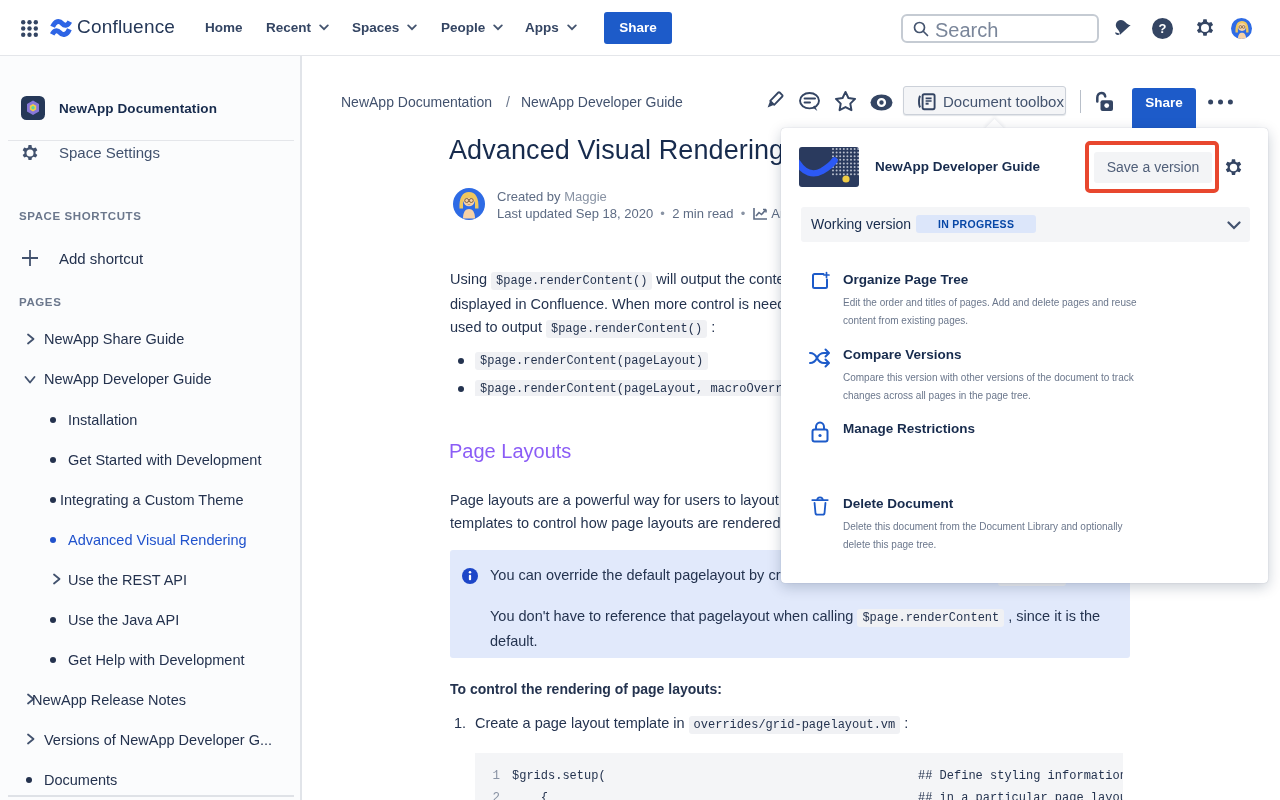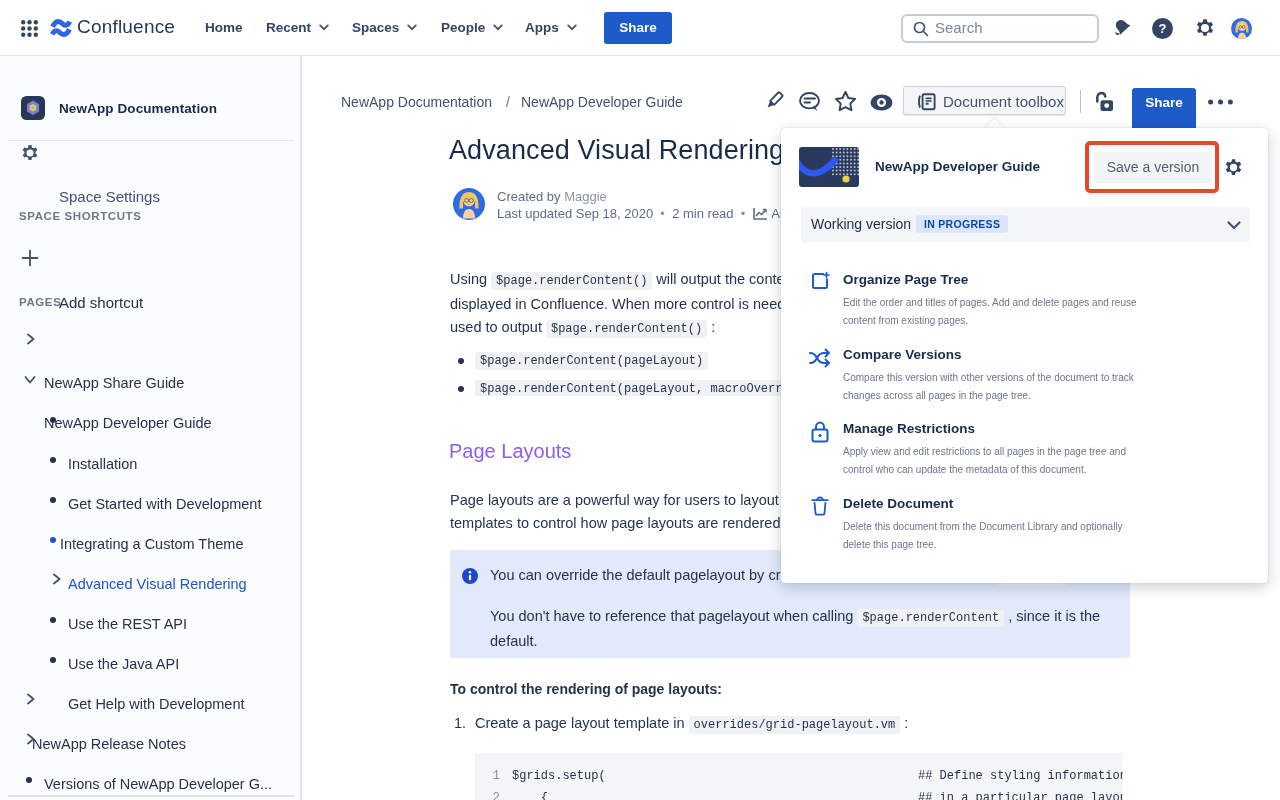--- a/index.html
+++ b/index.html
@@ -16,28 +16,28 @@
   .navlink { position:absolute; top:0; height:55px; line-height:55px; font-size:13.5px;
     font-weight:700; color:#344563; }
   .chev { display:inline-block; width:10px; height:7px; margin-left:8px; position:relative; top:-1px; }
   .chev svg { display:block; }
 
   #createBtn { position:absolute; left:604px; top:12px; width:68px; height:32px;
     background:#1D5BC9; color:#fff; font-size:13.5px; font-weight:700; border-radius:3px;
     text-align:center; line-height:32px; }
   #searchBox { position:absolute; left:901px; top:14px; width:198px; height:29px;
     border:2px solid #C5CBD3; border-radius:6px; background:#fff; }
-  #searchBox .ph { position:absolute; left:32px; top:3px; font-size:15px; color:#7A869A; }
+  #searchBox .ph { position:absolute; left:32px; top:3px; font-size:20px; color:#7A869A; }
 
   
   #sidebar { position:absolute; left:0; top:56px; width:302px; height:744px;
     background:#FBFCFD; border-right:2px solid #E1E4E9; z-index:5; }
   .side-sec { position:absolute; left:19px; font-size:11.5px; font-weight:700;
     color:#6B778C; letter-spacing:0.6px; }
-  .side-item { position:absolute; font-size:14.5px; color:#24324E; white-space:nowrap;margin-top:44px; }
+  .side-item { position:absolute; font-size:14.5px; color:#24324E; white-space:nowrap; }
   .crumb { position:absolute; top:94px; font-size:14px; color:#42526E; }
 
   #title { position:absolute; left:449px; top:135px; font-size:27px; font-weight:500;
     color:#172B4D; letter-spacing:0.1px; white-space:nowrap; }
 
   .body-text { font-size:14.5px; color:#24334F; line-height:23.2px; white-space:nowrap; }
 
   
   #popup { position:absolute; left:781px; top:128px; width:487px; height:455px;
     background:#fff; border-radius:4px; z-index:20;
@@ -333,21 +333,21 @@
   <div class="abs" style="left:94px;top:31px;font-size:13.5px;font-weight:700;color:#172B4D">NewApp Developer Guide</div>
   <div class="abs" style="left:313px;top:24px;width:118px;height:31px;background:#F3F4F6;border-radius:3px;font-size:14px;color:#505F79;text-align:center;line-height:31px">Save a version</div>
   <div class="abs" style="left:304px;top:13px;width:134px;height:52px;border:4px solid #E8472E;border-radius:5px"></div>
   <svg class="abs" style="left:442px;top:29px" width="21" height="21" viewBox="0 0 24 24">
     <path fill="#344563" d="M13.8 2.5h-3.6l-.5 2.8a7 7 0 00-1.9 1.1L5 5.5 3.2 8.6l2.2 1.8a7 7 0 000 2.2l-2.2 1.8L5 17.5l2.8-.9a7 7 0 001.9 1.1l.5 2.8h3.6l.5-2.8a7 7 0 001.9-1.1l2.8.9 1.8-3.1-2.2-1.8a7 7 0 000-2.2l2.2-1.8-1.8-3.1-2.8.9a7 7 0 00-1.9-1.1z"></path>
     <circle cx="12" cy="12" r="4.2" fill="#fff"></circle>
   </svg>
 
   <div class="abs" style="left:20px;top:79px;width:449px;height:35px;background:#F4F5F7;border-radius:3px">
     <div class="abs" style="left:10px;top:9px;font-size:14px;color:#172B4D">Working version</div>
-    <div class="abs" style="left:115px;top:8px;height:18px;background:#DCE6FA;border-radius:3px;font-size:10.5px;font-weight:700;color:#0747A6;letter-spacing:0.3px;line-height:18px;padding:0 8px">IN PROGRESS</div>
+    <div class="abs" style="left:115px;top:8px;height:18px;background:#DCE6FA;border-radius:3px;font-size:10.5px;font-weight:700;color:#0747A6;letter-spacing:0.3px;line-height:18px;padding:0 22px">IN PROGRESS</div>
     <svg class="abs" style="left:426px;top:14px" width="14" height="9" viewBox="0 0 14 9">
         <path d="M1.5 1.5 L7 7 L12.5 1.5" stroke="#42526E" stroke-width="2.2" fill="none" stroke-linecap="round"></path>
       </svg>
   </div>
 
   <svg class="abs" style="left:29px;top:143px" width="20" height="20" viewBox="0 0 20 20">
     <path d="M13.5 3 L4.5 3 C3.7 3 3 3.7 3 4.5 L3 15.5 C3 16.3 3.7 17 4.5 17 L15.5 17 C16.3 17 17 16.3 17 15.5 L17 8.5" fill="none" stroke="#1D5BC9" stroke-width="2" stroke-linecap="round"></path>
     <path d="M16.5 1.5 L16.5 6.5 M14 4 L19 4" stroke="#1D5BC9" stroke-width="1.7" stroke-linecap="round"></path>
   </svg>
   <div class="menu-title" style="top:144px">Organize Page Tree</div>
@@ -361,21 +361,20 @@
   </svg>
   <div class="menu-title" style="top:219px">Compare Versions</div>
   <div class="menu-desc" style="top:241px">Compare this version with other versions of the document to track<br>changes across all pages in the page tree.</div>
 
   <svg class="abs" style="left:30px;top:293px" width="18" height="22" viewBox="0 0 18 22">
     <rect x="1.5" y="8.5" width="15" height="12" rx="2" fill="none" stroke="#1D5BC9" stroke-width="2"></rect>
     <path d="M5 8.5 L5 6 C5 3.5 6.7 1.5 9 1.5 C11.3 1.5 13 3.5 13 6 L13 8.5" fill="none" stroke="#1D5BC9" stroke-width="2"></path>
     <circle cx="9" cy="14.5" r="1.6" fill="#1D5BC9"></circle>
   </svg>
   <div class="menu-title" style="top:293px">Manage Restrictions</div>
-  <div class="menu-desc" style="top:315px">Apply view and edit restrictions to all pages in the page tree and<br>control who can update the metadata of this document.</div>
 
   <svg class="abs" style="left:30px;top:368px" width="18" height="20" viewBox="0 0 19 22">
     <path d="M1 4.5 L18 4.5" stroke="#1D5BC9" stroke-width="2" stroke-linecap="round"></path>
     <path d="M6.5 4.5 C6.5 2.5 7.5 1.5 9.5 1.5 C11.5 1.5 12.5 2.5 12.5 4.5" fill="none" stroke="#1D5BC9" stroke-width="2"></path>
     <path d="M3.5 7.5 L4.5 18.5 C4.6 19.6 5.4 20.5 6.5 20.5 L12.5 20.5 C13.6 20.5 14.4 19.6 14.5 18.5 L15.5 7.5" fill="none" stroke="#1D5BC9" stroke-width="2" stroke-linecap="round"></path>
   </svg>
   <div class="menu-title" style="top:368px">Delete Document</div>
   <div class="menu-desc" style="top:390px">Delete this document from the Document Library and optionally<br>delete this page tree.</div>
 </div>
 

